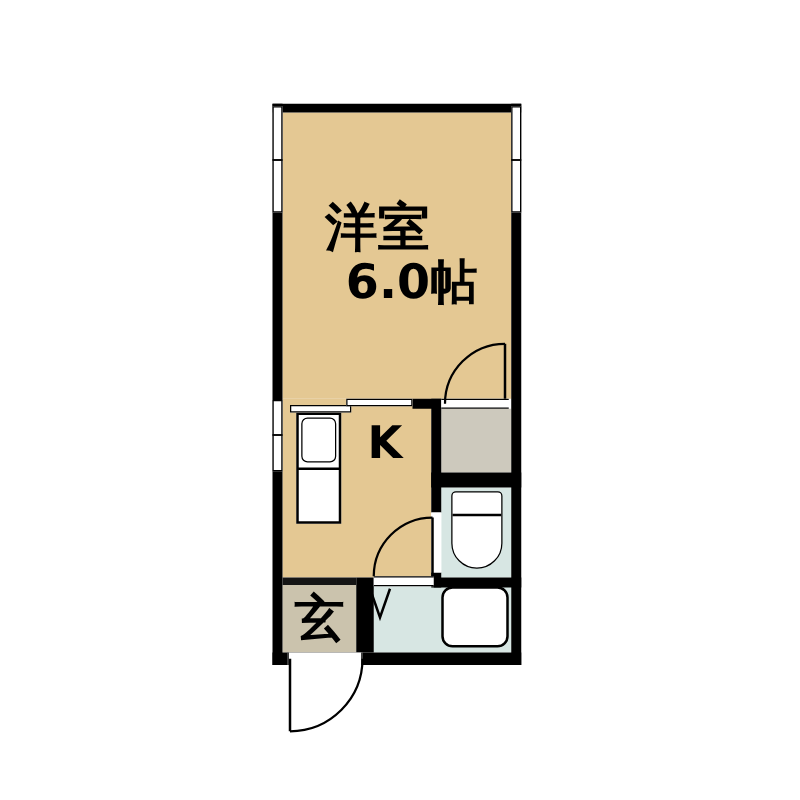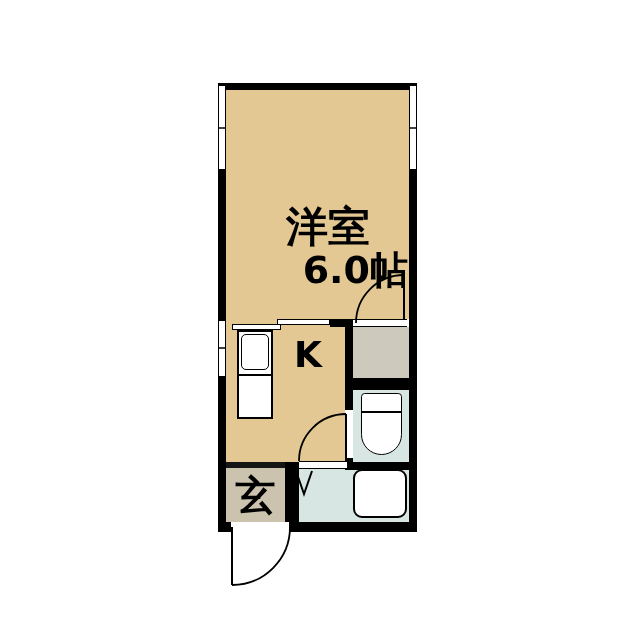--- a/index.html
+++ b/index.html
@@ -87,21 +87,21 @@
     <line x1="232" y1="527" x2="232" y2="585" stroke="#000" stroke-width="2"></line>
     <path d="M232,585 A58 58 0 0 0 290,527" fill="none" stroke="#000" stroke-width="1.8"></path>
 
     <polyline points="296,471 304,494 312,471" fill="none" stroke="#000" stroke-width="2"></polyline>
 
     <line x1="218" y1="128" x2="226" y2="128" stroke="#000" stroke-width="1.5"></line>
     <line x1="409" y1="128" x2="417" y2="128" stroke="#000" stroke-width="1.5"></line>
     <line x1="218" y1="348" x2="226" y2="348" stroke="#000" stroke-width="1.5"></line>
   </svg>
 
-  <div class="abs label" style="left:248px;top:160px;width:160px;font-size:42px;margin-top:45px;">
+  <div class="abs label" style="left:222px;top:160px;width:160px;font-size:42px;">
     <div>洋室</div>
     <div style="font-size:38px;margin-top:2px;text-align:right;">6.0帖</div>
   </div>
   <div class="abs label" style="left:273px;top:336px;width:70px;font-size:36px;">
     <div>K</div>
   </div>
   <div class="abs label" style="left:226px;top:474px;width:59px;font-size:40px;">
     <div>玄</div>
   </div>
 

